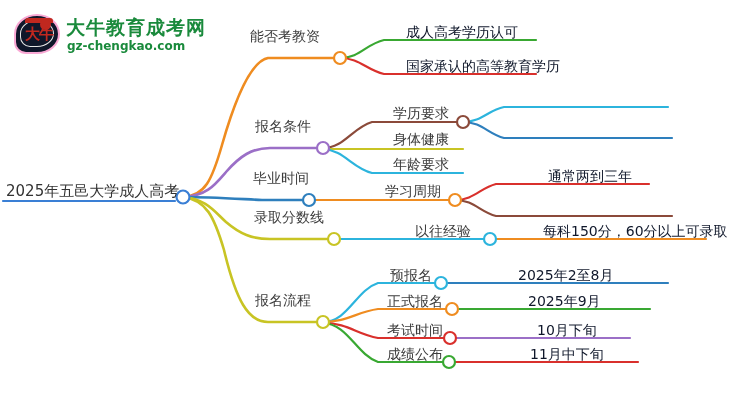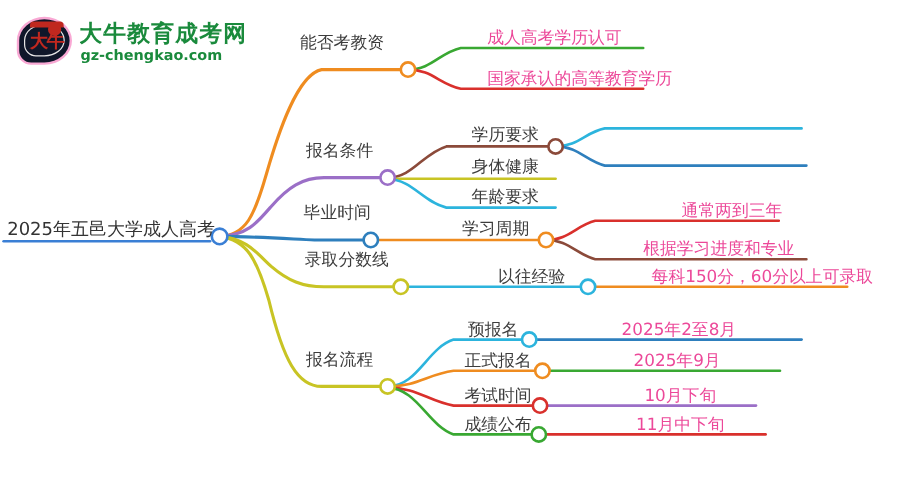--- a/index.html
+++ b/index.html
@@ -50,21 +50,21 @@
   #wires { position:absolute; left:0; top:0; width:750px; height:410px; }
   #wires path, #wires line { fill:none; stroke-linecap:round; }
 
   
   .lbl {
     position:absolute; white-space:nowrap;
     font-family:"DejaVu Sans","Liberation Sans",sans-serif;
     color:#3c3c3c; font-size:14px; line-height:14px;
   }
   .lbl.root { color:#333; font-size:15px; }
-  .lbl.leaf { color:#ec4899; }
+  .lbl.leaf { color:#0f172a; }
 </style>
 </head>
 <body>
 
 <div id="stage">
 
   <div id="logo">
     <div class="logo-badge">
       <div class="logo-badge-inner"></div>
       <div class="logo-hat"></div>
@@ -137,22 +137,21 @@
 
   <div class="lbl leaf" style="left:406px; top:25px;">成人高考学历认可</div>
   <div class="lbl leaf" style="left:406px; top:59px;">国家承认的高等教育学历</div>
 
   <div class="lbl" style="left:393px; top:106px;">学历要求</div>
   <div class="lbl" style="left:393px; top:132px;text-align:center;">身体健康</div>
   <div class="lbl" style="left:393px; top:157px;">年龄要求</div>
 
 
   <div class="lbl" style="left:385px; top:184px;">学习周期</div>
-  <div class="lbl leaf" style="left:568px; top:169px;text-align:right;">通常两到三年</div>
-  <div class="lbl leaf" style="left:536px; top:201px;">根据学习进度和专业</div>
+  <div class="lbl leaf" style="left:548px; top:169px;text-align:right;">通常两到三年</div>
 
   <div class="lbl" style="left:415px; top:224px;">以往经验</div>
   <div class="lbl leaf" style="left:543px; top:224px;">每科150分，60分以上可录取</div>
 
   <div class="lbl" style="left:390px; top:268px;">预报名</div>
   <div class="lbl" style="left:387px; top:294px;">正式报名</div>
   <div class="lbl" style="left:387px; top:323px;">考试时间</div>
   <div class="lbl" style="left:387px; top:347px;">成绩公布</div>
 
   <div class="lbl leaf" style="left:518px; top:268px;">2025年2至8月</div>

